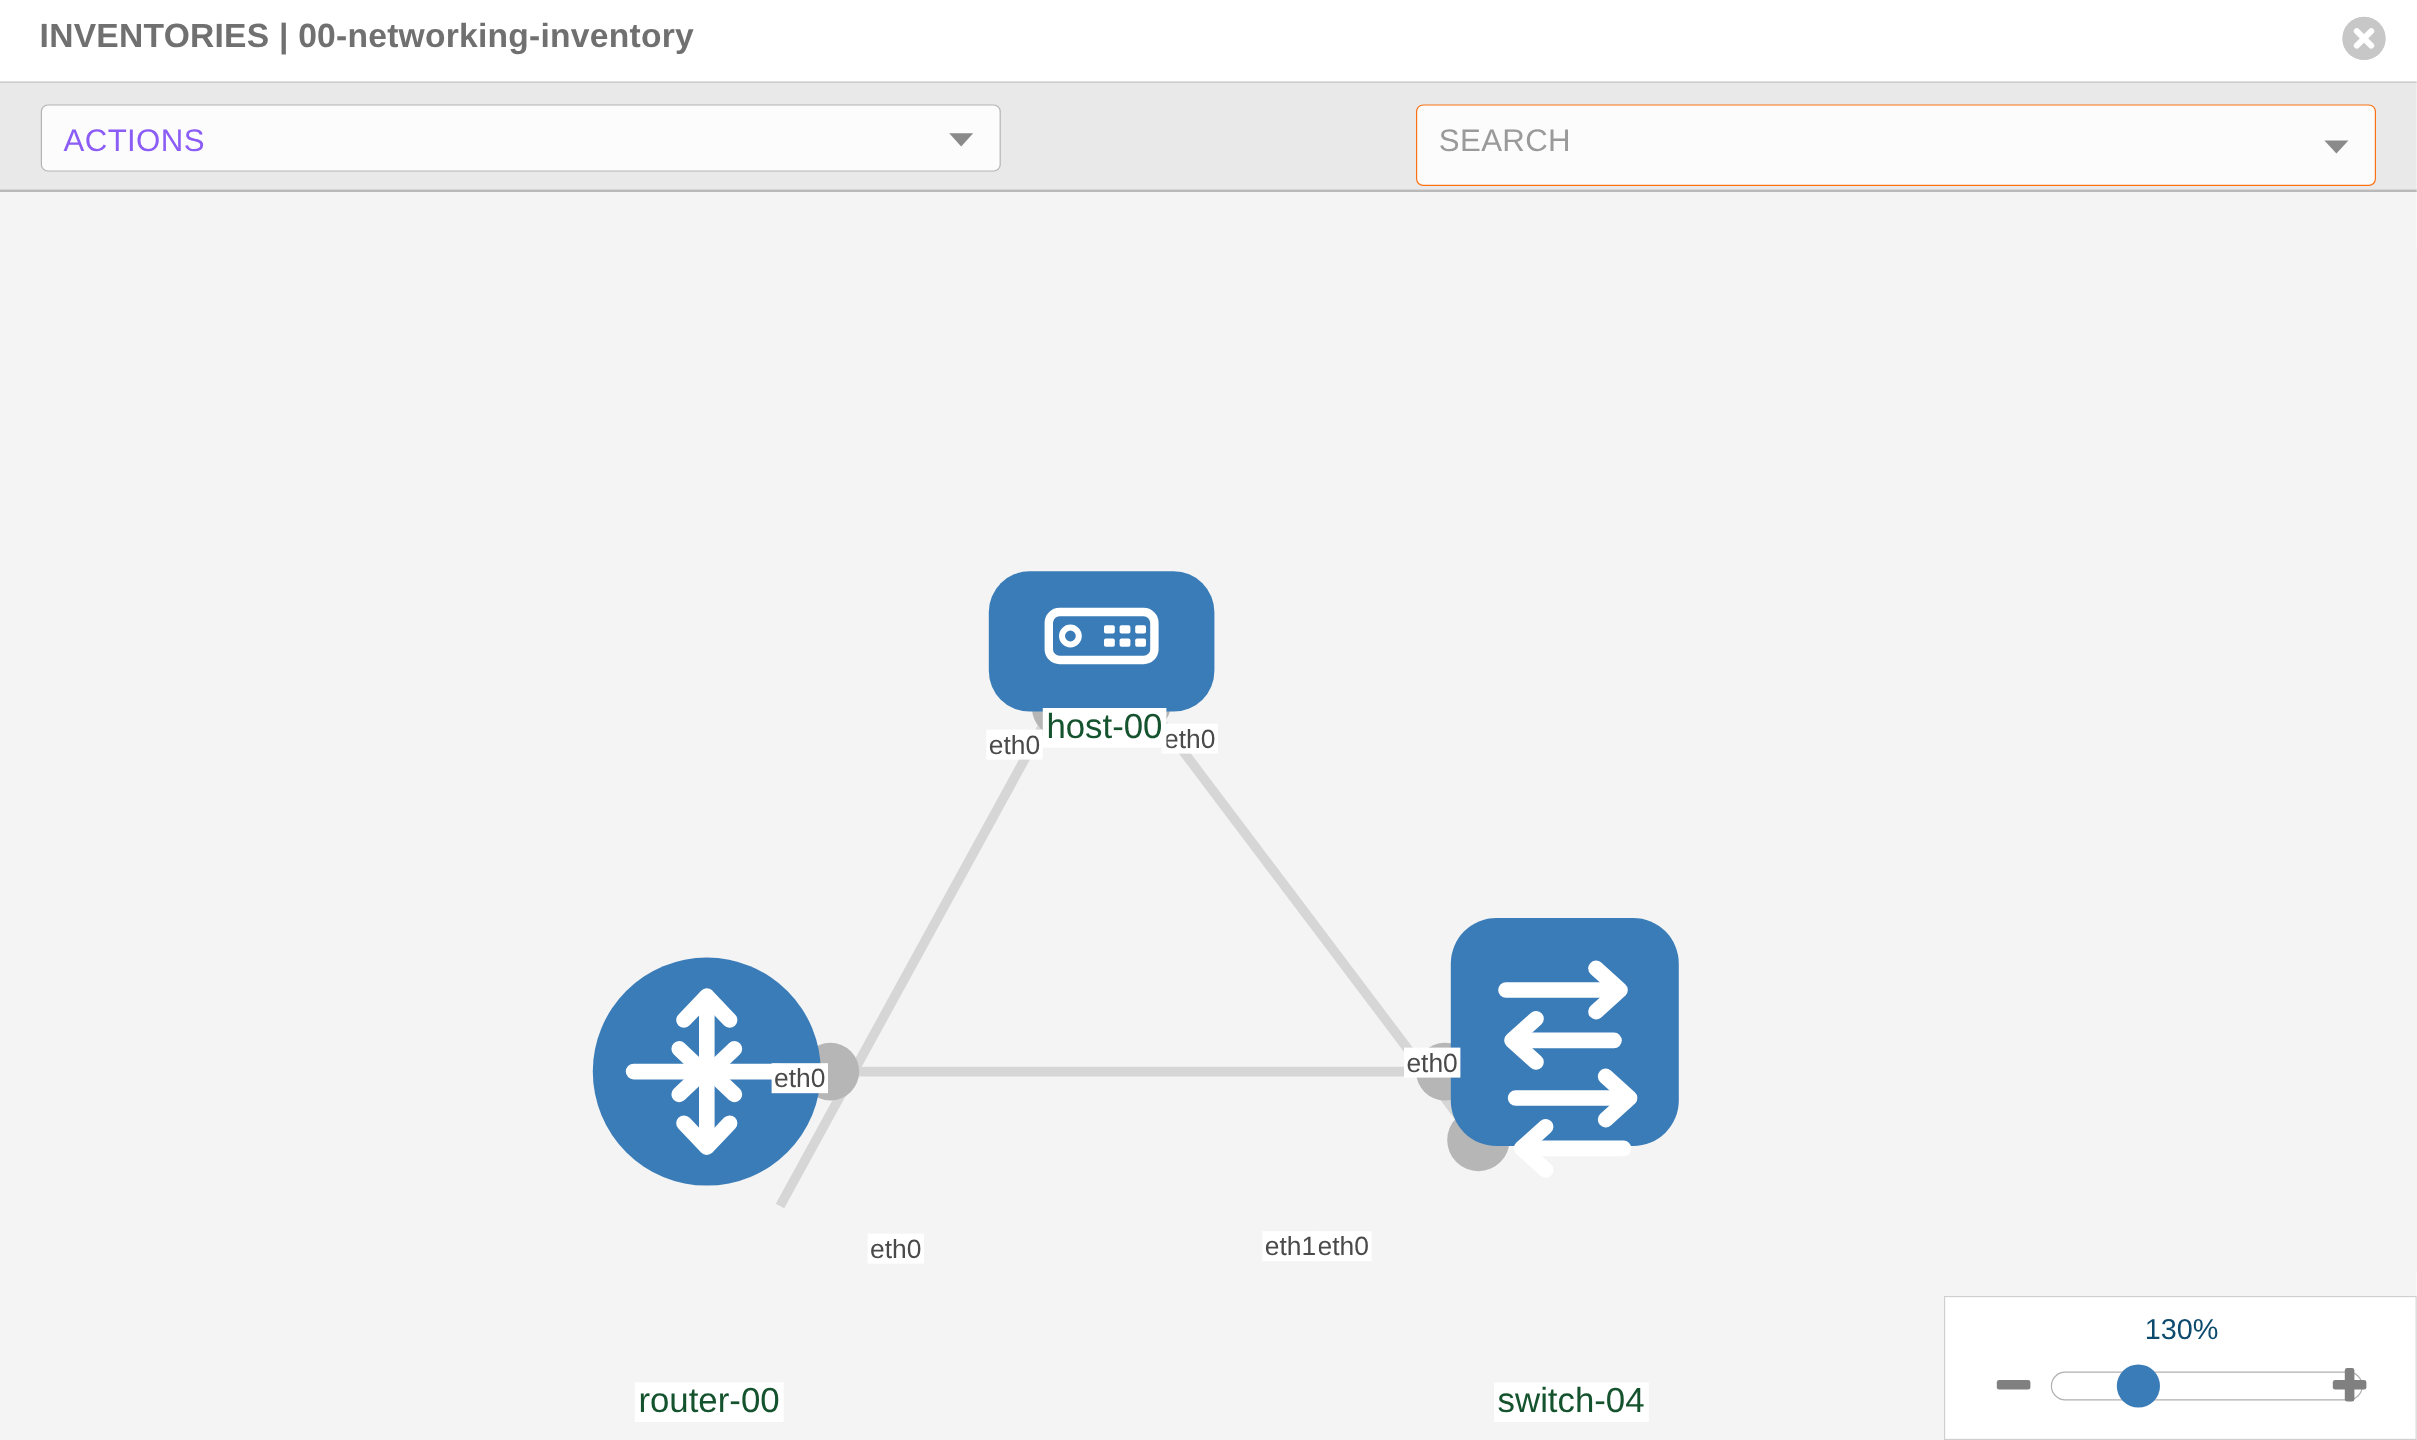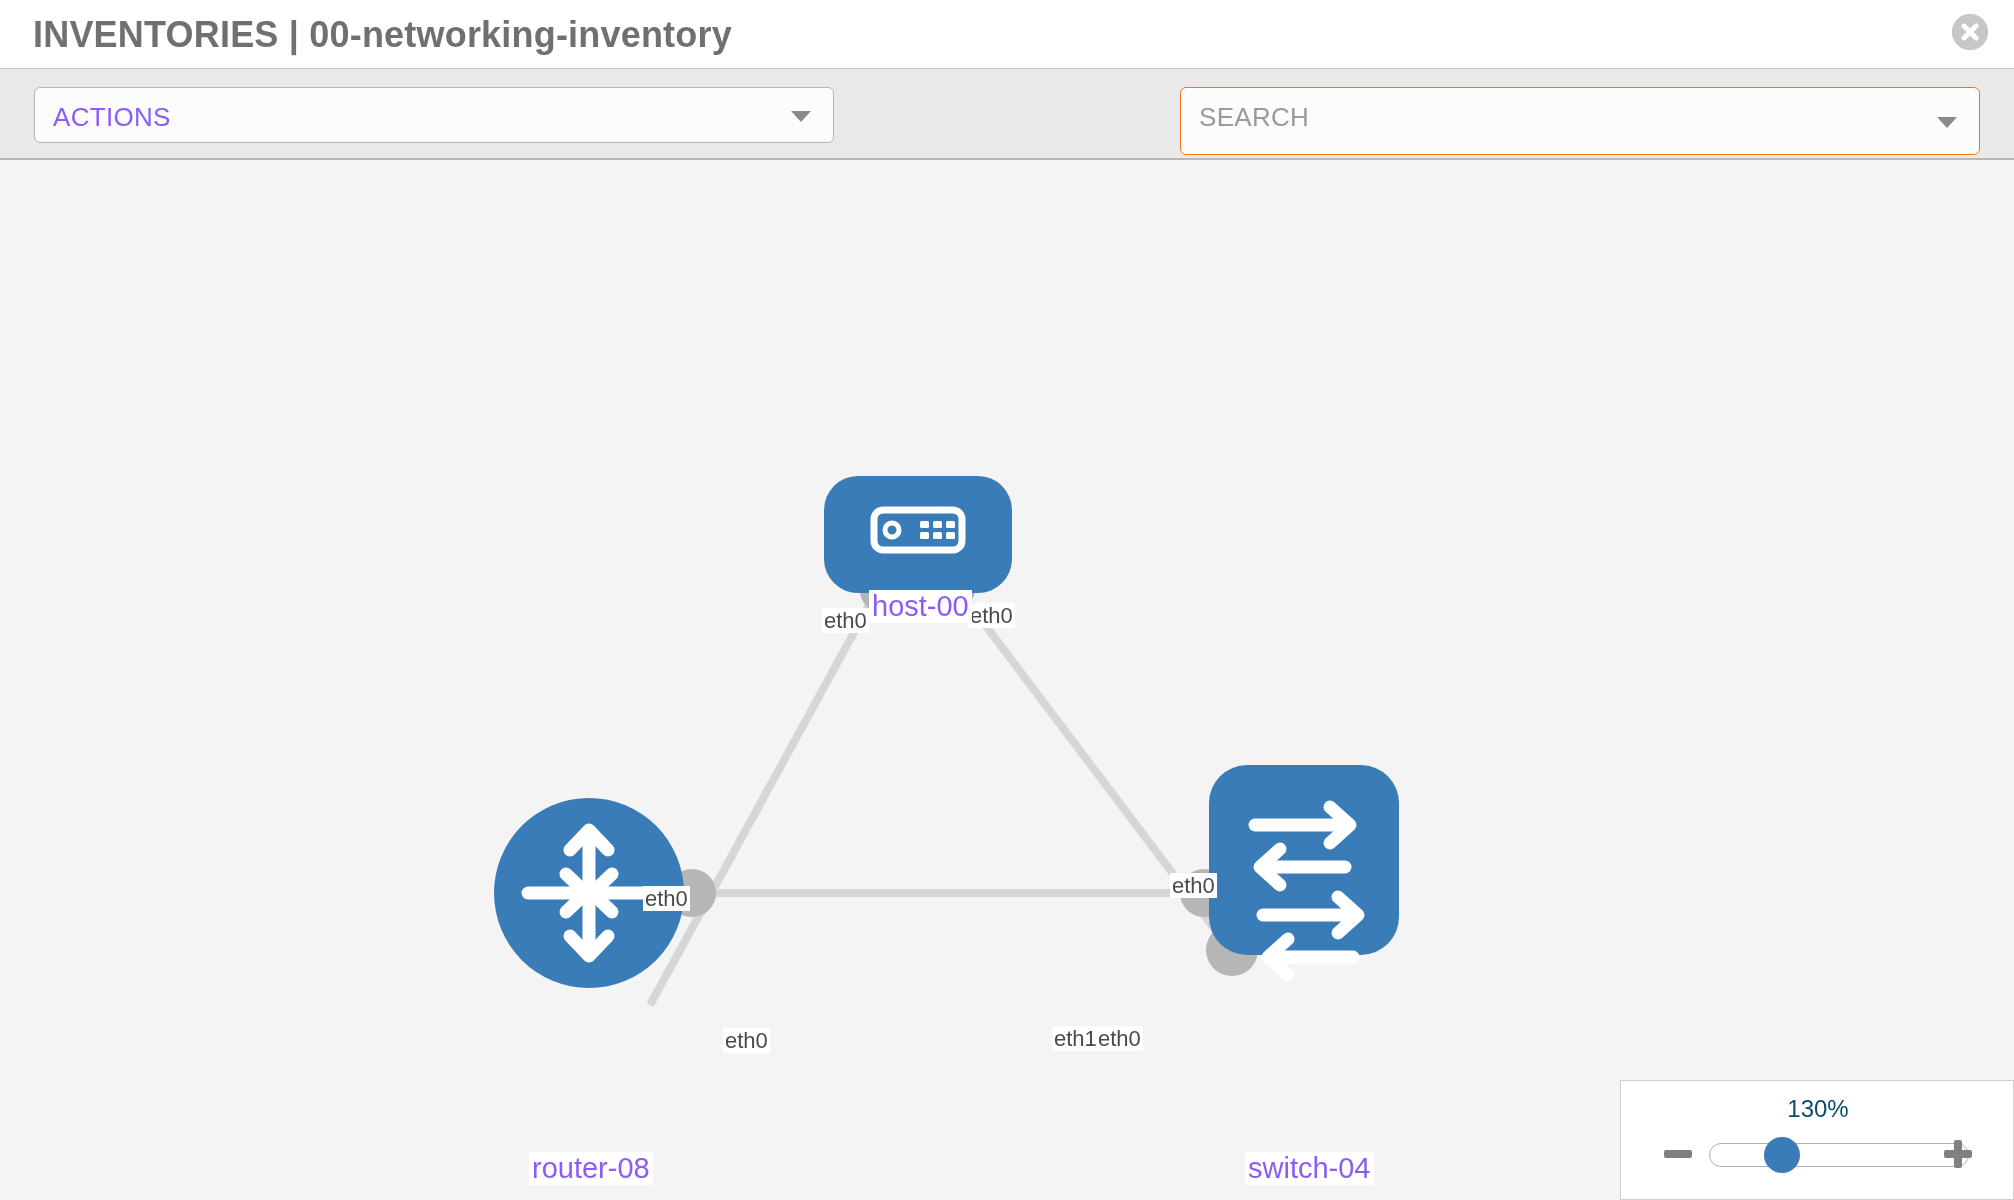--- a/index.html
+++ b/index.html
@@ -25,21 +25,21 @@
     left: 0; top: 0;
     width: 2014px;
     height: 68px;
     background: #ffffff;
     box-sizing: border-box;
   }
   .header-title {
     position: absolute;
     left: 33px;
     top: 14px;
-    font-size: 36px;
+    font-size: 28px;
     font-weight: bold;
     color: #707070;
     letter-spacing: 0.2px;
     white-space: nowrap;
     text-align: right;
   }
   .close-btn {
     position: absolute;
     right: 26px;
     top: 14px;
@@ -140,21 +140,21 @@
     position: absolute;
     left: 0; top: 0;
     width: 2014px;
     height: 1040px;
   }
 
   
   .node-label {
     position: absolute;
     font-size: 29px;
-    color: #8b5cf6;
+    color: #14532d;
     background: #ffffff;
     white-space: nowrap;
     padding: 0 3px;
     line-height: 1.15;
   }
   .iface-label {
     position: absolute;
     font-size: 22px;
     color: #4a4a4a;
     background: #ffffff;
@@ -348,21 +348,21 @@
     <div class="iface-label" style="left:1170px; top:713px;">eth0</div>
 
     <div class="iface-label" style="left:723px; top:868px;">eth0</div>
 
     <div class="iface-label" style="left:1096px; top:866px; z-index:1;">eth0</div>
 
     <div class="iface-label" style="left:1052px; top:866px; z-index:2;">eth1</div>
 
     <div class="node-label" style="left:869px; top:430px;">host-00</div>
 
-    <div class="node-label" style="left:529px; top:992px;">router-08</div>
+    <div class="node-label" style="left:529px; top:992px;">router-00</div>
 
     <div class="node-label" style="left:1245px; top:992px;">switch-04</div>
   </div>
 
   <div class="zoom-panel">
     <div class="zoom-value">130%</div>
 
     <div class="zoom-minus">
       <svg width="34" height="34" viewBox="0 0 34 34">
         <rect x="3" y="13" width="28" height="8" rx="2" fill="#808080"></rect>

